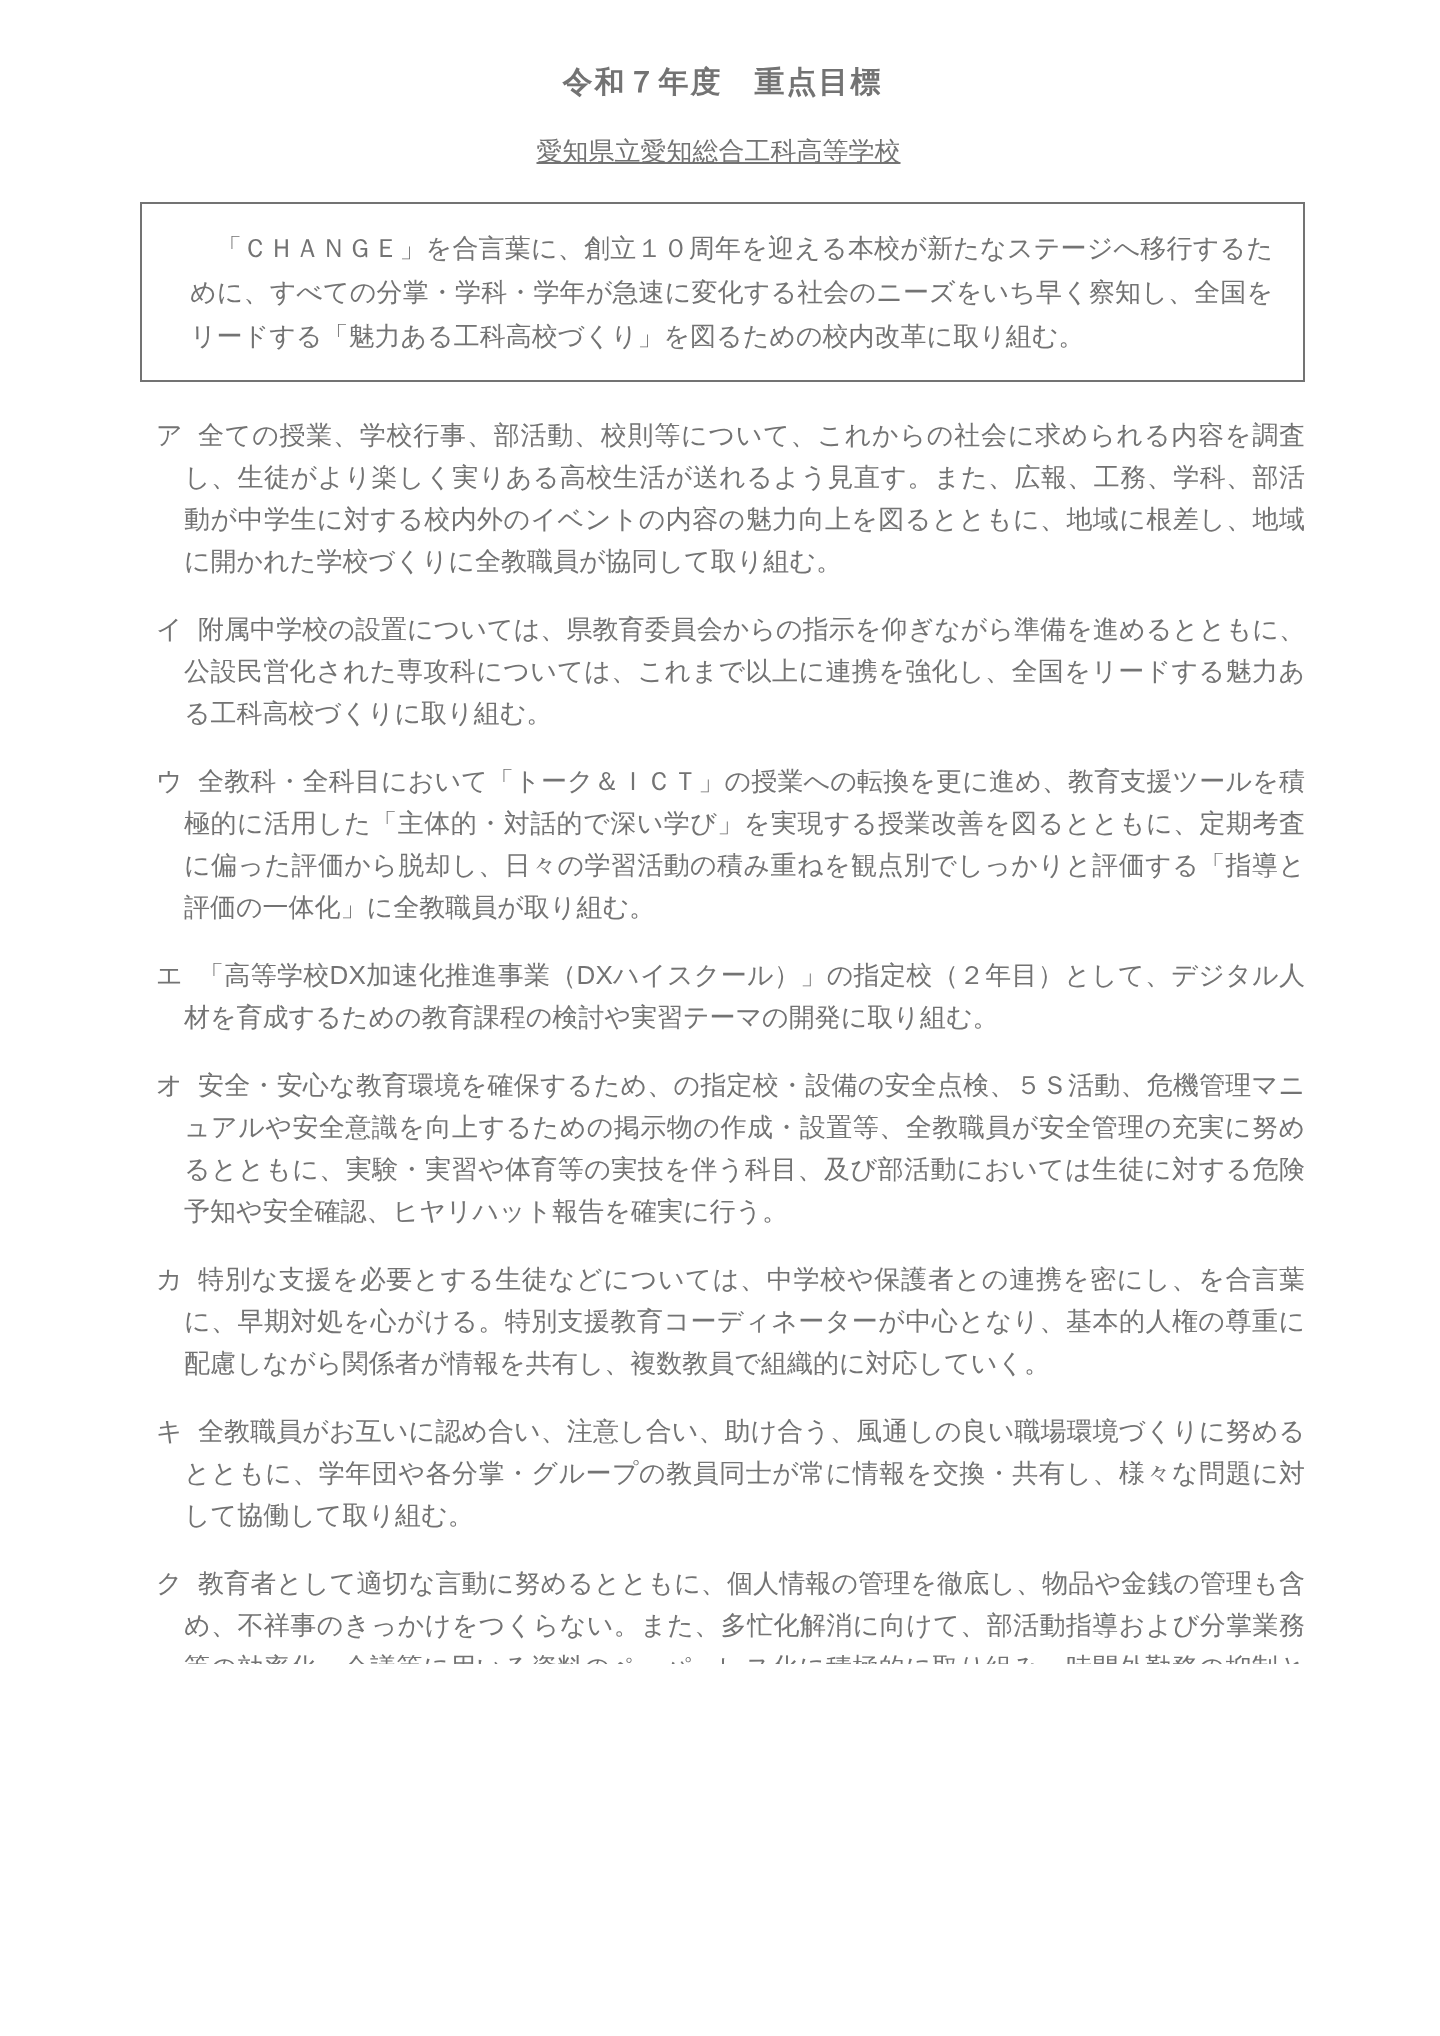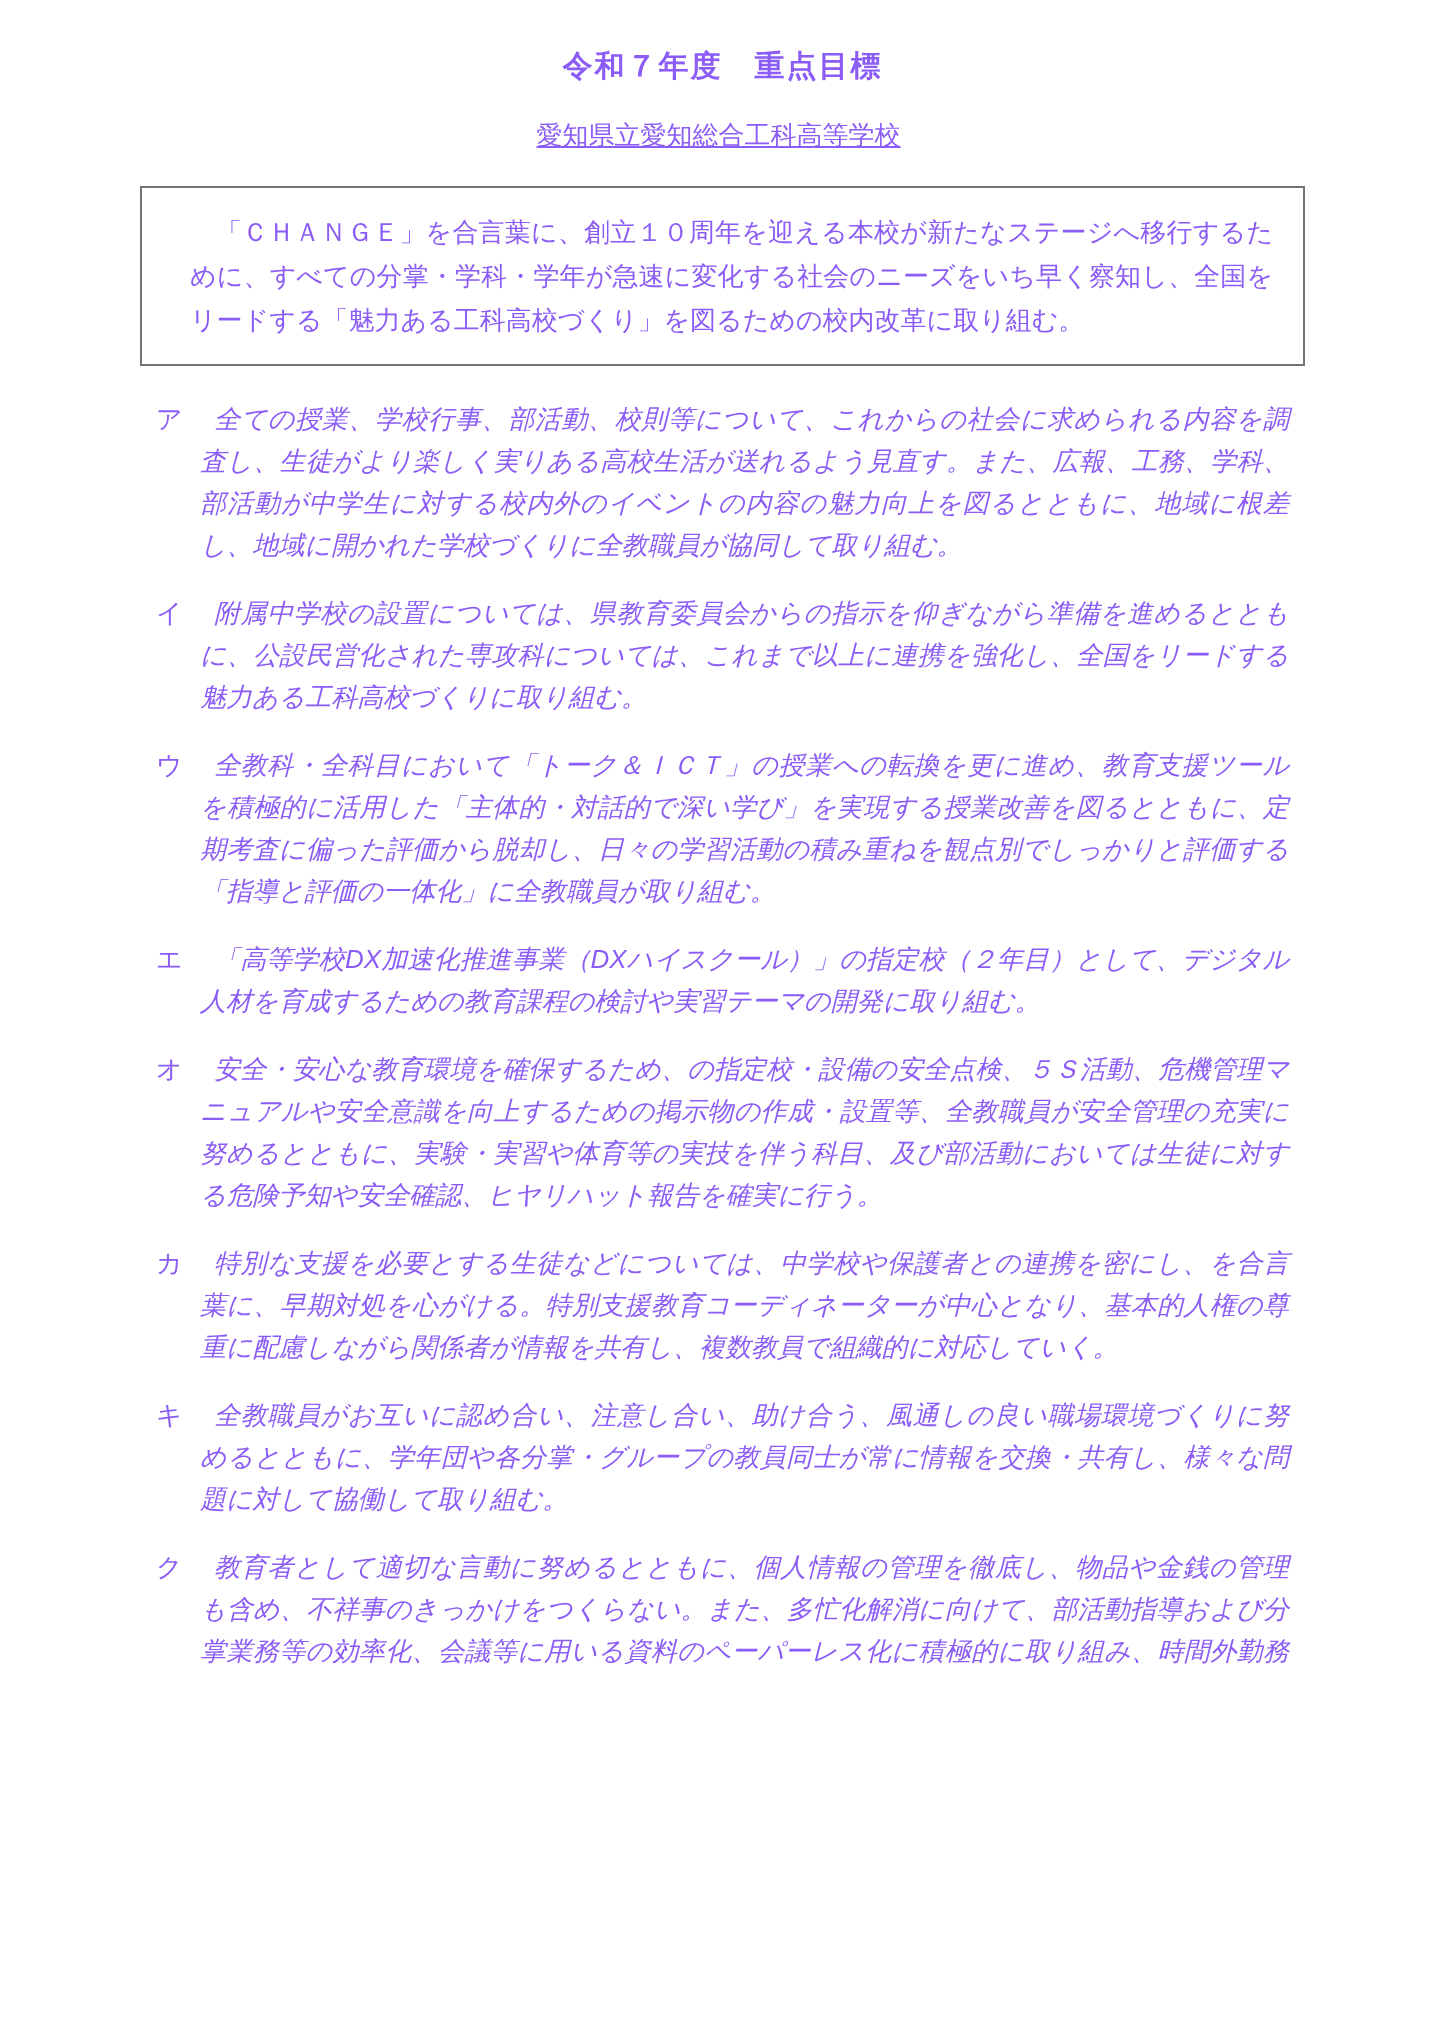--- a/index.html
+++ b/index.html
@@ -6,26 +6,26 @@
     margin: 0;
     padding: 0;
     background: #ffffff;
   }
   .page {
     position: relative;
     width: 1440px;
     height: 1664px;
     margin: 0 auto;
     background: #ffffff;
-    color: #8b5cf6;
+    color: #737373;
     font-family: "Liberation Sans", "DejaVu Sans", sans-serif;
     font-size: 26px;
     line-height: 42px;
     box-sizing: border-box;
-    padding: 44px 135px 0 140px;
+    padding: 60px 135px 0 140px;
     overflow: hidden;
   }
   .doc-title {
     margin: 0;
     text-align: center;
     font-size: 30px;
     font-weight: bold;
     letter-spacing: 2px;
     line-height: 44px;
   }
@@ -56,24 +56,23 @@
     padding-left: 44px;
     margin-bottom: 26px;
   }
   .goal-marker {
     position: absolute;
     left: 16px;
     top: 0;
     width: 26px;
   }
   .goal-text {
-    margin: 16px;
+    margin: 0;
     text-indent: 14px;
     text-align: justify;
-    font-style: italic;
   }
 </style>
 </head>
 <body>
 
 <div class="page">
   <h1 class="doc-title">令和７年度　重点目標</h1>
   <div class="school-name">愛知県立愛知総合工科高等学校</div>
   <div class="summary-box">
     <p class="summary-text">「ＣＨＡＮＧＥ」を合言葉に、創立１０周年を迎える本校が新たなステージへ移行するために、すべての分掌・学科・学年が急速に変化する社会のニーズをいち早く察知し、全国をリードする「魅力ある工科高校づくり」を図るための校内改革に取り組む。</p>

